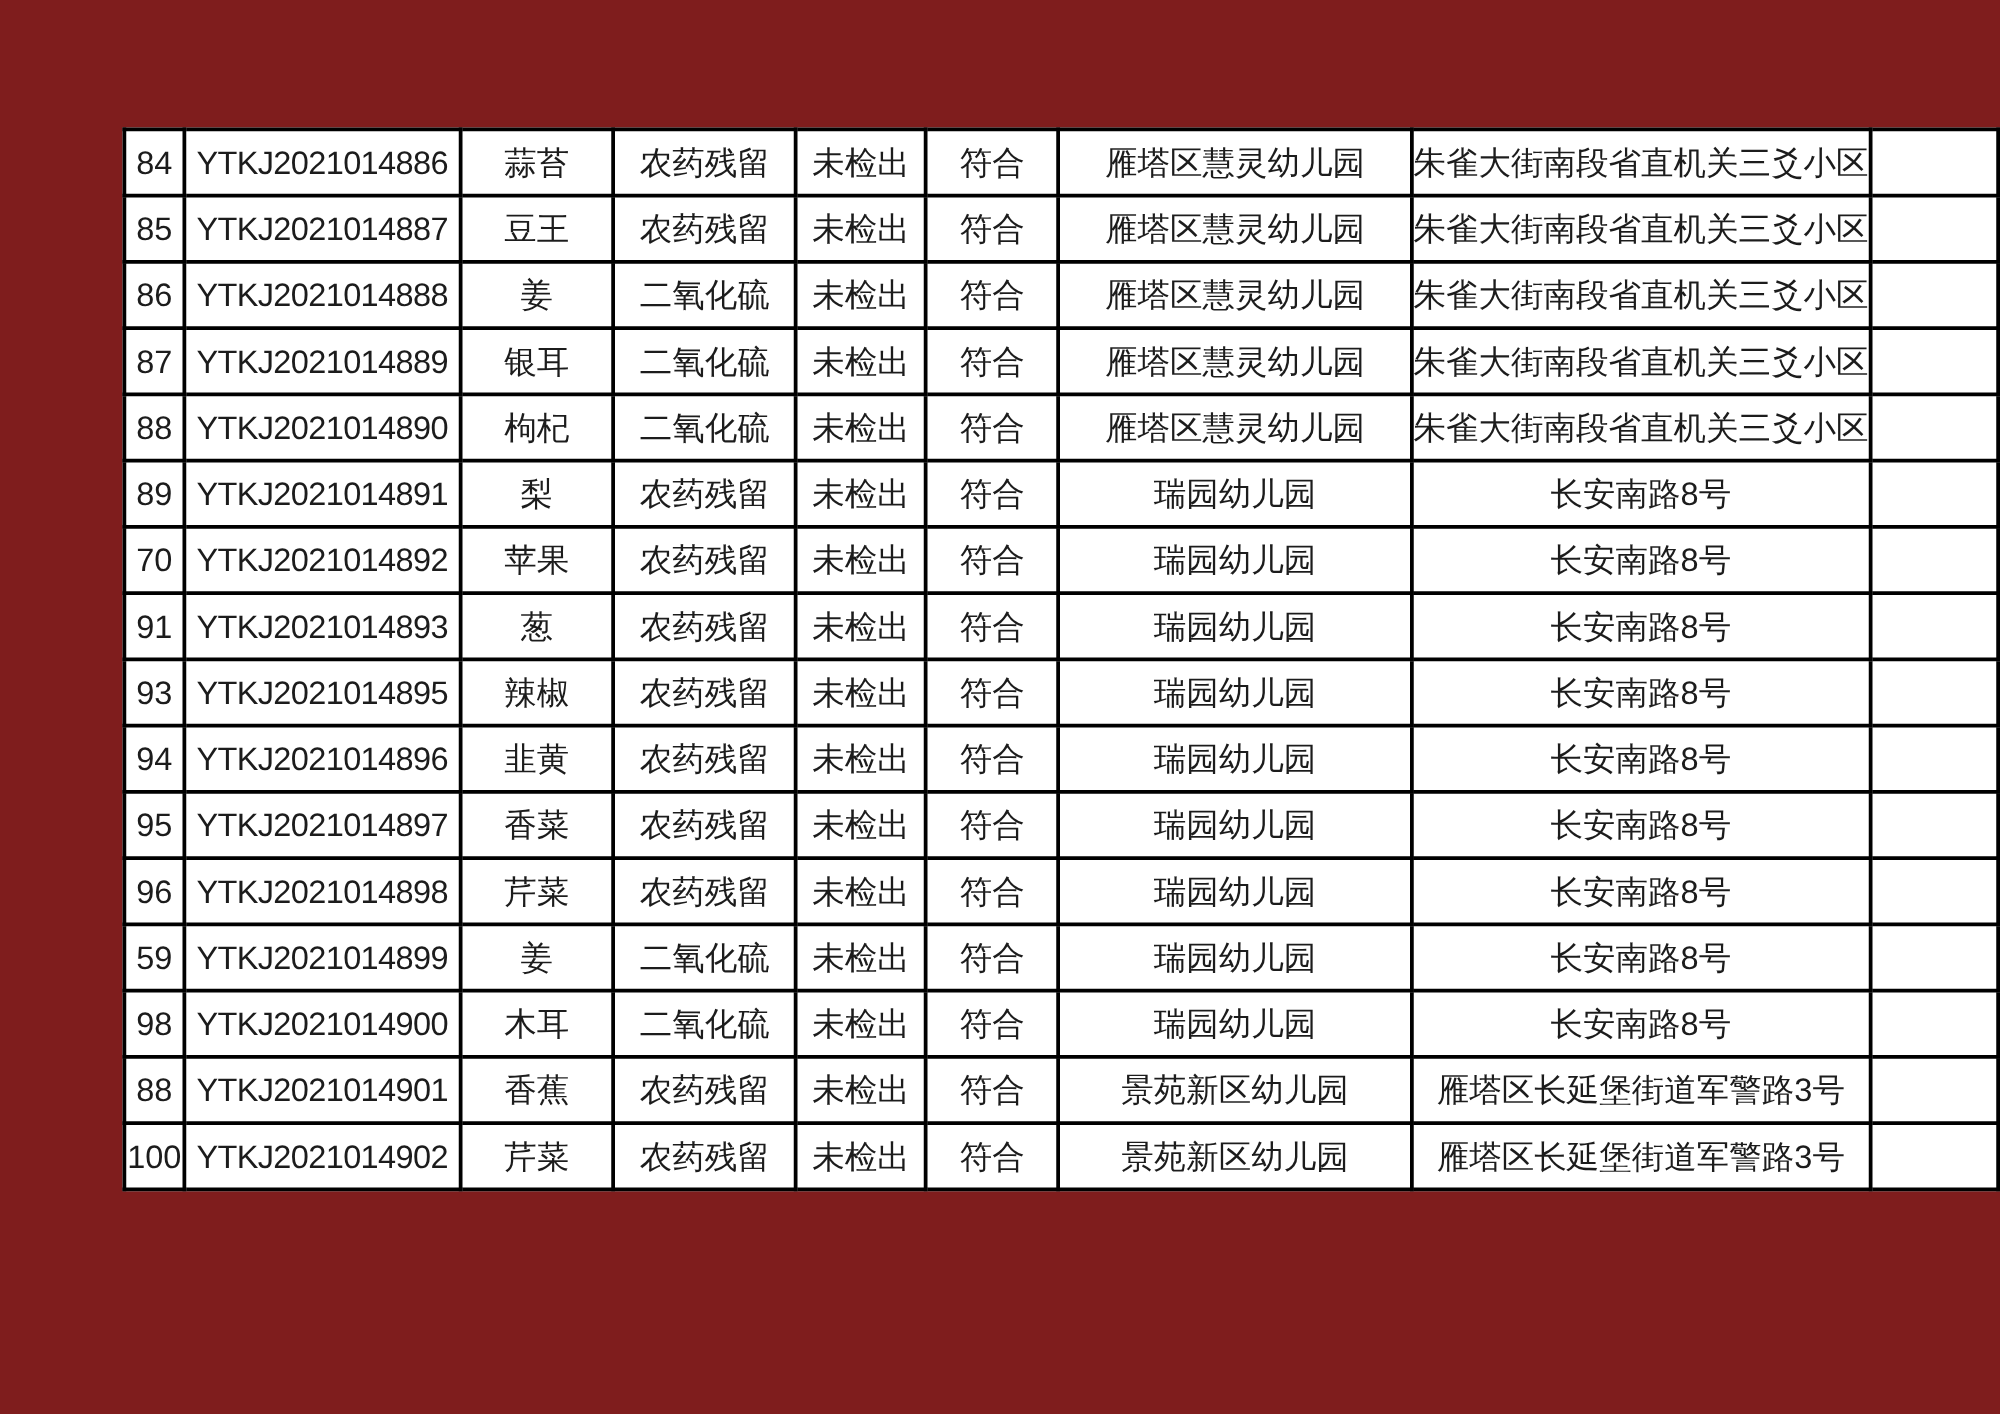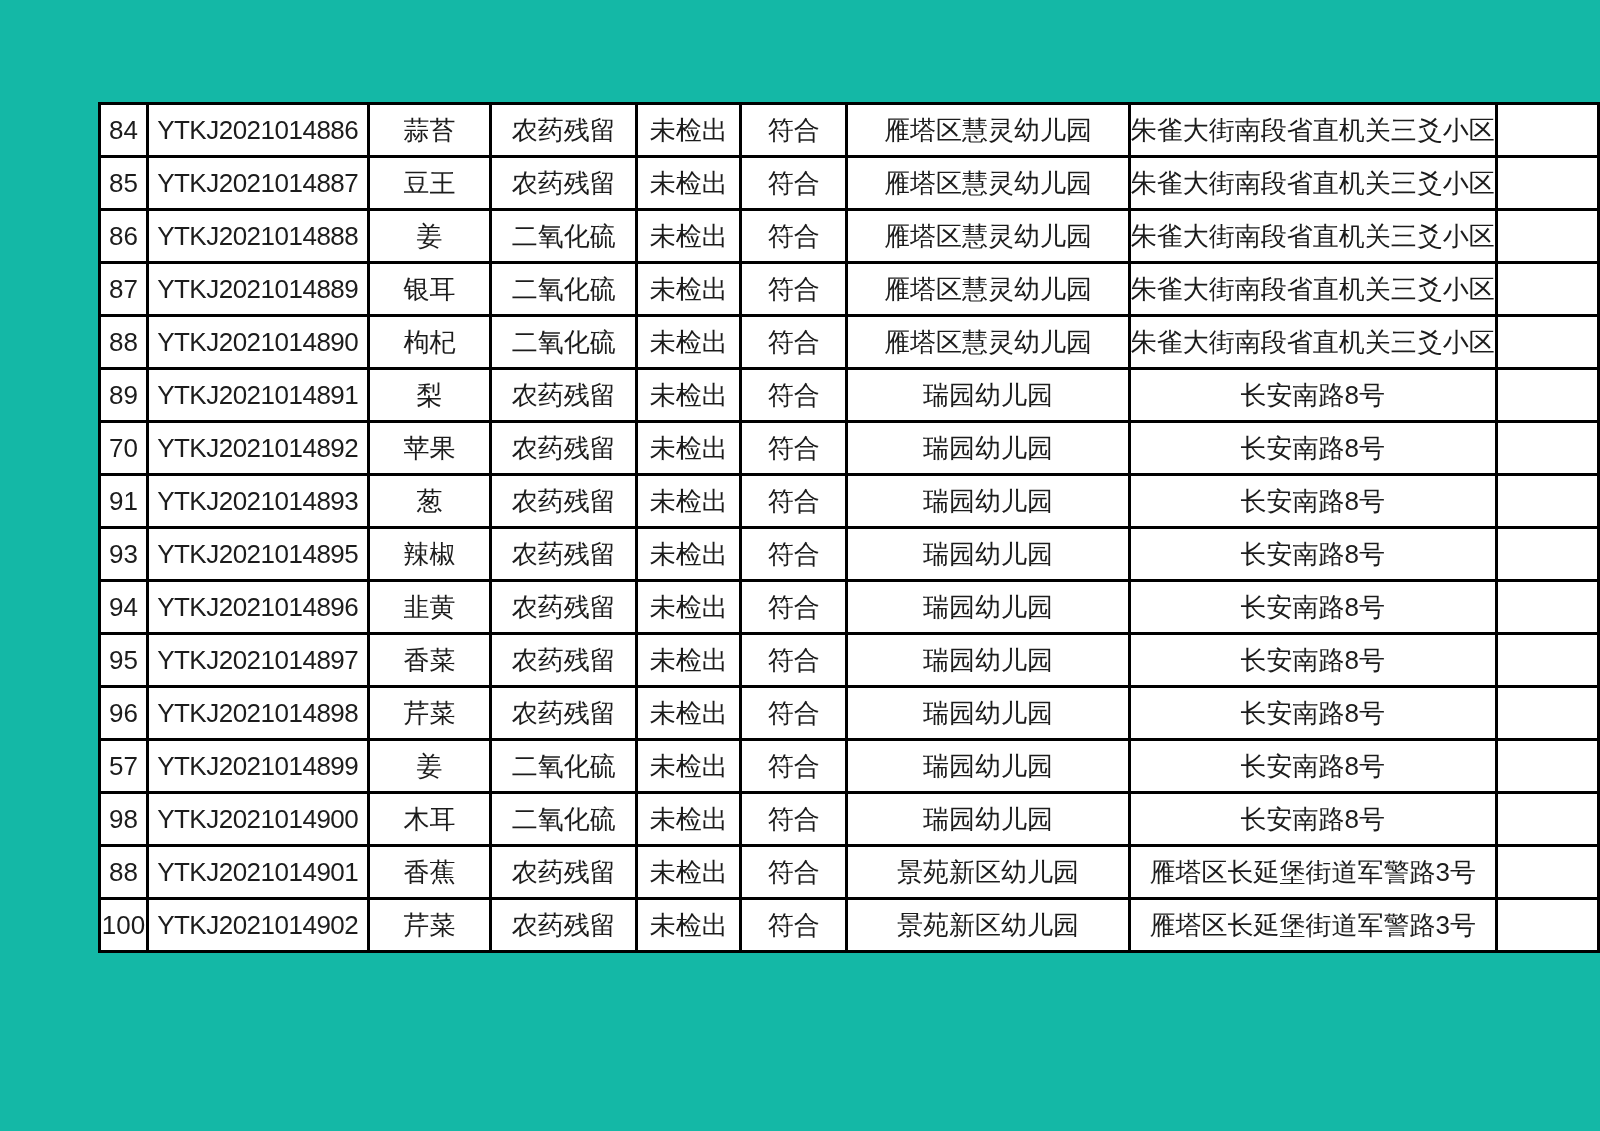--- a/index.html
+++ b/index.html
@@ -14,21 +14,21 @@
     color: #1c1c1c;
     position: relative;
     overflow: hidden;
   }
   .page {
     position: absolute;
     left: 0;
     top: 0;
     width: 1600px;
     height: 1131px;
-    background: #14b8a6;
+    background: #7f1d1d;
   }
   table.results-table {
     position: absolute;
     left: 98px;
     top: 102px;
     border-collapse: collapse;
     table-layout: fixed;
     background: #ffffff;
   }
   table.results-table td {
@@ -190,21 +190,21 @@
           <td class="col-id">YTKJ2021014898</td>
           <td class="col-name">芹菜</td>
           <td class="col-item">农药残留</td>
           <td class="col-result">未检出</td>
           <td class="col-conclusion">符合</td>
           <td class="col-unit">瑞园幼儿园</td>
           <td class="col-address">长安南路8号</td>
           <td class="col-extra"></td>
         </tr>
         <tr>
-          <td class="col-no">57</td>
+          <td class="col-no">59</td>
           <td class="col-id">YTKJ2021014899</td>
           <td class="col-name">姜</td>
           <td class="col-item">二氧化硫</td>
           <td class="col-result">未检出</td>
           <td class="col-conclusion">符合</td>
           <td class="col-unit">瑞园幼儿园</td>
           <td class="col-address">长安南路8号</td>
           <td class="col-extra"></td>
         </tr>
         <tr>

